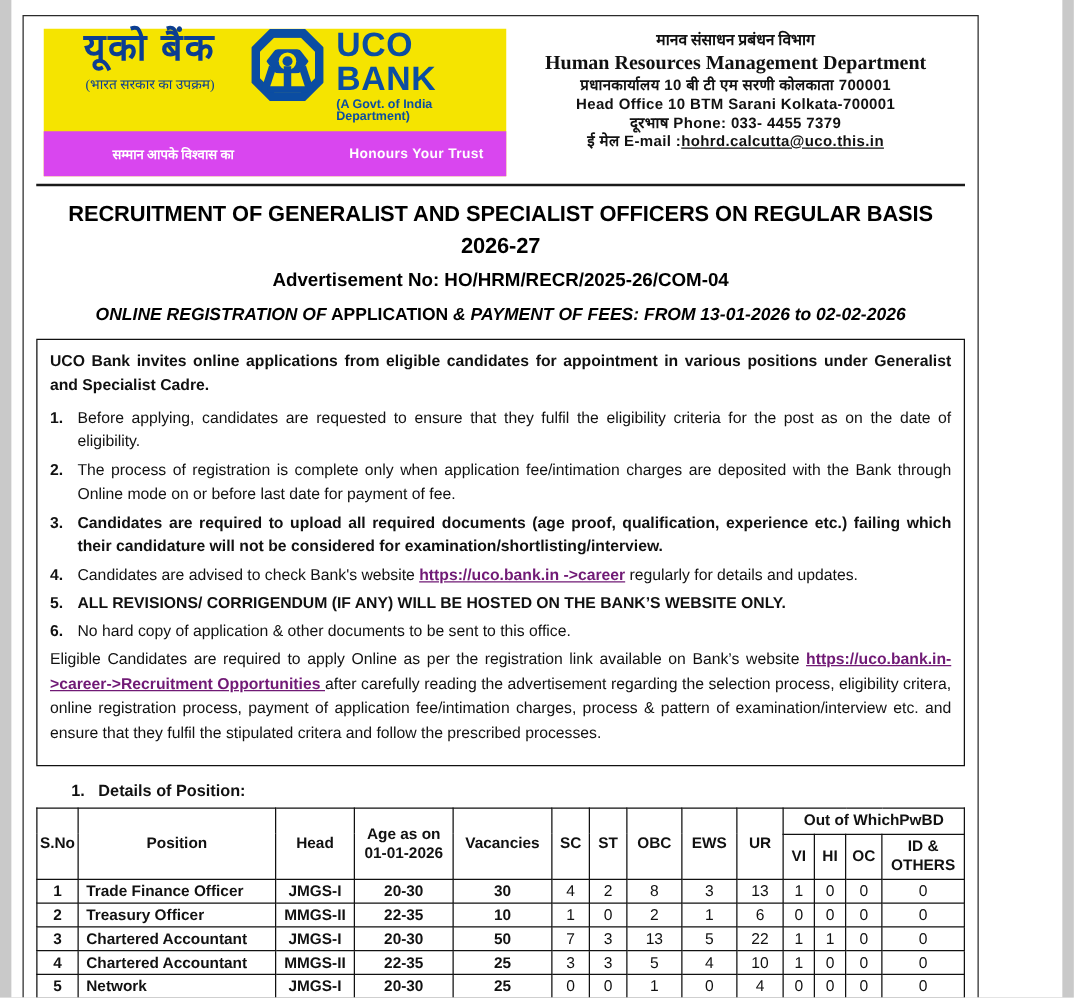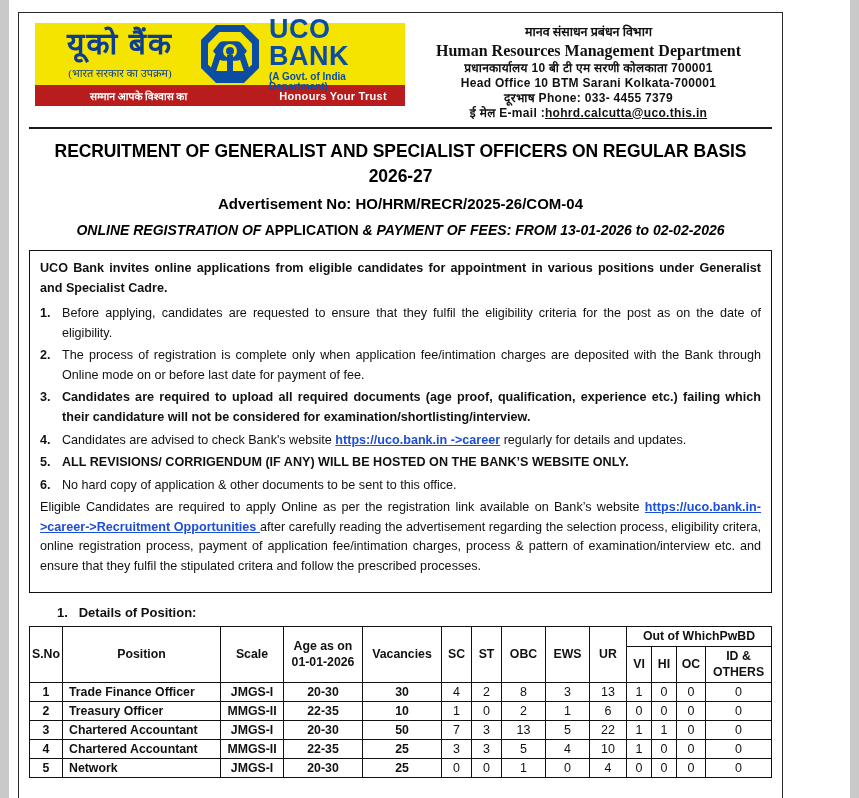--- a/index.html
+++ b/index.html
@@ -55,22 +55,22 @@
   }
   .logo-box {
     width: 370px;
     flex: 0 0 370px;
     background: #f5e400;
     margin-left: 6px;
     position: relative;
   }
   .logo-main {
     display: flex;
-    align-items: center;
-    height: 62px;
+    align-items: flex-start;
+    height: 82px;
     padding: 0 6px;
   }
   .logo-hindi {
     flex: 0 0 auto;
     width: 158px;
     text-align: center;
     line-height: 1.05;
   }
   .logo-hindi .big {
     font-family: "Liberation Serif", serif;
@@ -168,22 +168,22 @@
   }
   .logo-text .tag {
     font-family: "Liberation Sans", sans-serif;
     font-weight: bold;
     font-size: 10px;
     color: #0b4da2;
     display: block;
     margin-top: 2px;
   }
   .logo-strip {
-    height: 21px;
-    background: #b91c1c;
+    height: 36px;
+    background: #d946ef;
     display: flex;
     align-items: center;
     justify-content: space-between;
     padding: 0 18px 0 55px;
     text-align: center;
   }
   .logo-strip span {
     color: #ffffff;
     font-weight: bold;
     font-size: 10.5px;
@@ -285,21 +285,21 @@
   }
   ol.numlist > li .num {
     position: absolute;
     left: 0;
     top: 0;
     font-weight: bold;
     font-size: 12.6px;
   }
   li.bold-item { font-weight: bold; }
   .link {
-    color: #1d4ed8;
+    color: #701a75;
     font-weight: bold;
   }
   .para-final {
     margin-top: 8px;
   }
 
   
   .vac-heading {
     font-size: 13px;
     font-weight: bold;
@@ -451,21 +451,21 @@
           <col class="c-ur">
         <col class="c-vi">
           <col class="c-hi">
           <col class="c-oc">
           <col class="c-id">
       </colgroup>
       <thead>
         <tr>
           <th rowspan="2">S.No</th>
           <th rowspan="2">Position</th>
-          <th rowspan="2">Scale</th>
+          <th rowspan="2">Head</th>
           <th rowspan="2"><span>Age as on</span><br><span>01-01-2026</span></th>
           <th rowspan="2">Vacancies</th>
           <th rowspan="2">SC</th>
           <th rowspan="2">ST</th>
           <th rowspan="2">OBC</th>
           <th rowspan="2">EWS</th>
           <th rowspan="2">UR</th>
           <th colspan="4">Out of WhichPwBD</th>
         </tr>
         <tr>

